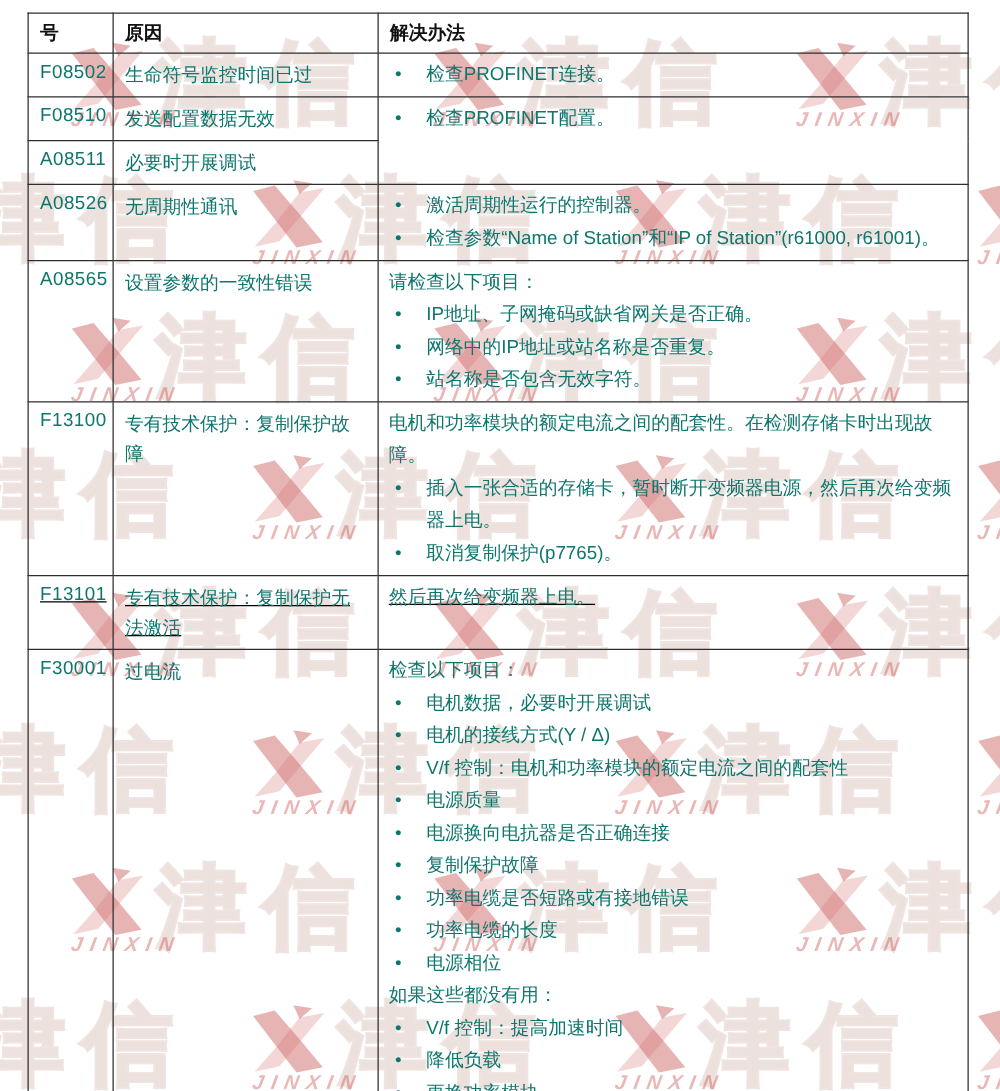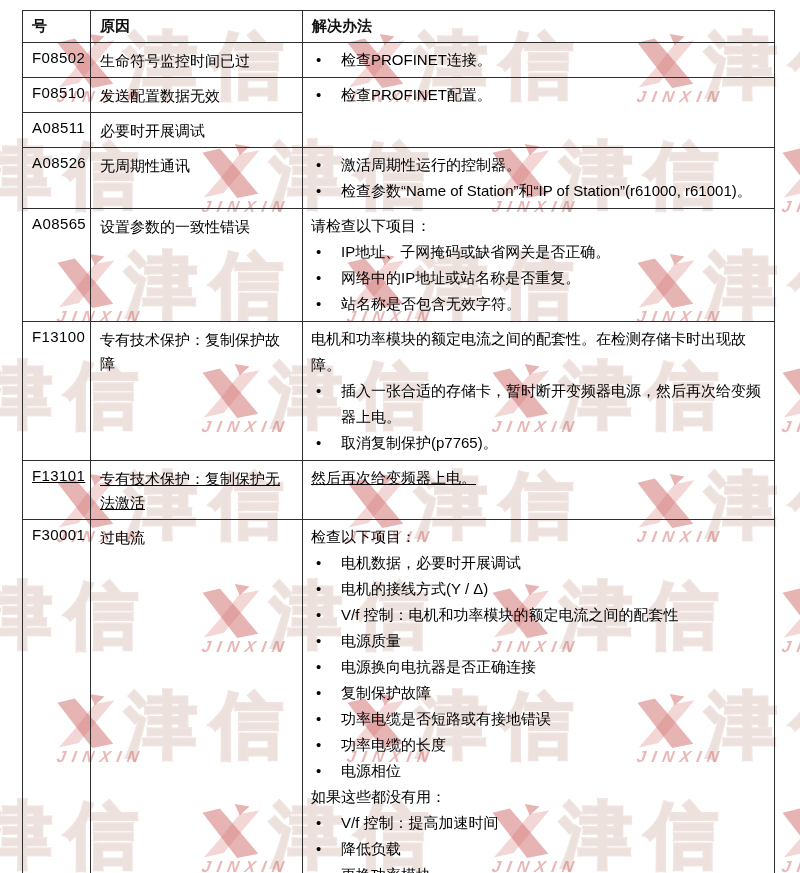--- a/index.html
+++ b/index.html
@@ -25,21 +25,21 @@
   
   table.fault-table{
     position:absolute;left:22px;top:10px;width:752px;z-index:1;
     border-collapse:collapse;table-layout:fixed;background:transparent;
   }
   th,td{border:1px solid #2e2e2e;vertical-align:top;background:transparent;}
   th{
     font-size:15px;font-weight:bold;text-align:left;color:#111111;
     padding:6px 8px 5px 9px;height:32px;box-sizing:border-box;
   }
-  td{font-size:15px;color:#000000;padding:4px 8px 4px 9px;}
+  td{font-size:15px;color:#0f766e;padding:4px 8px 4px 9px;}
   td.code{letter-spacing:0.4px;padding-top:6px;}
   td.cause{line-height:24px;padding-top:6px;}
   td.sol{padding-left:8px;padding-right:10px;}
   .sol-p{line-height:26px;}
   .sol-b{display:flex;line-height:26px;}
   .sol-b .dot{flex:0 0 30px;padding-left:5px;box-sizing:border-box;}
   .sol-b .btxt{flex:1 1 auto;}
 </style>
 </head>
 <body>

